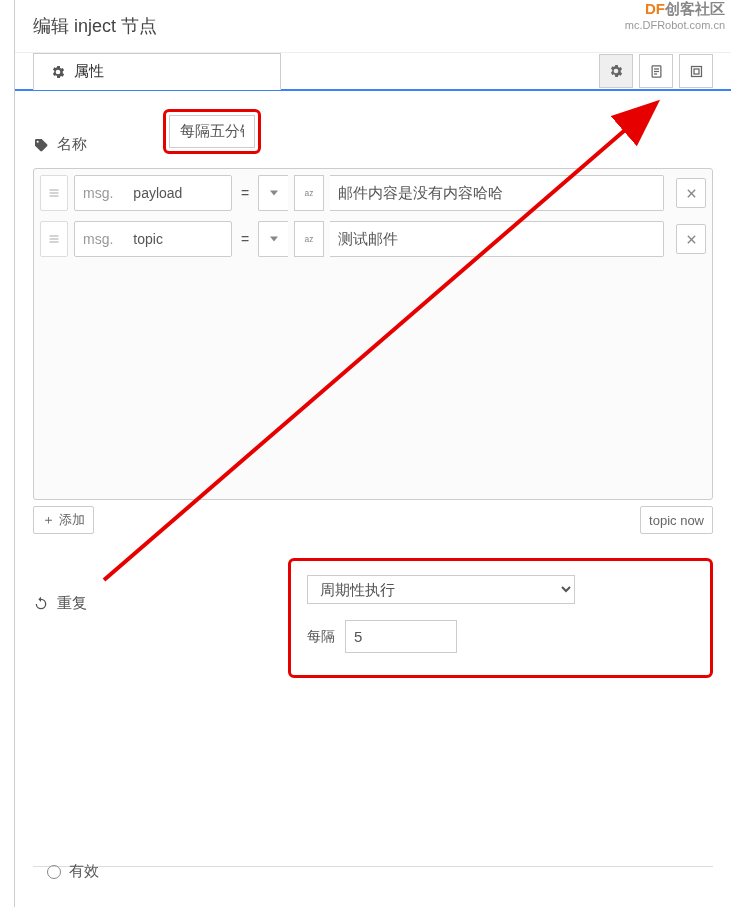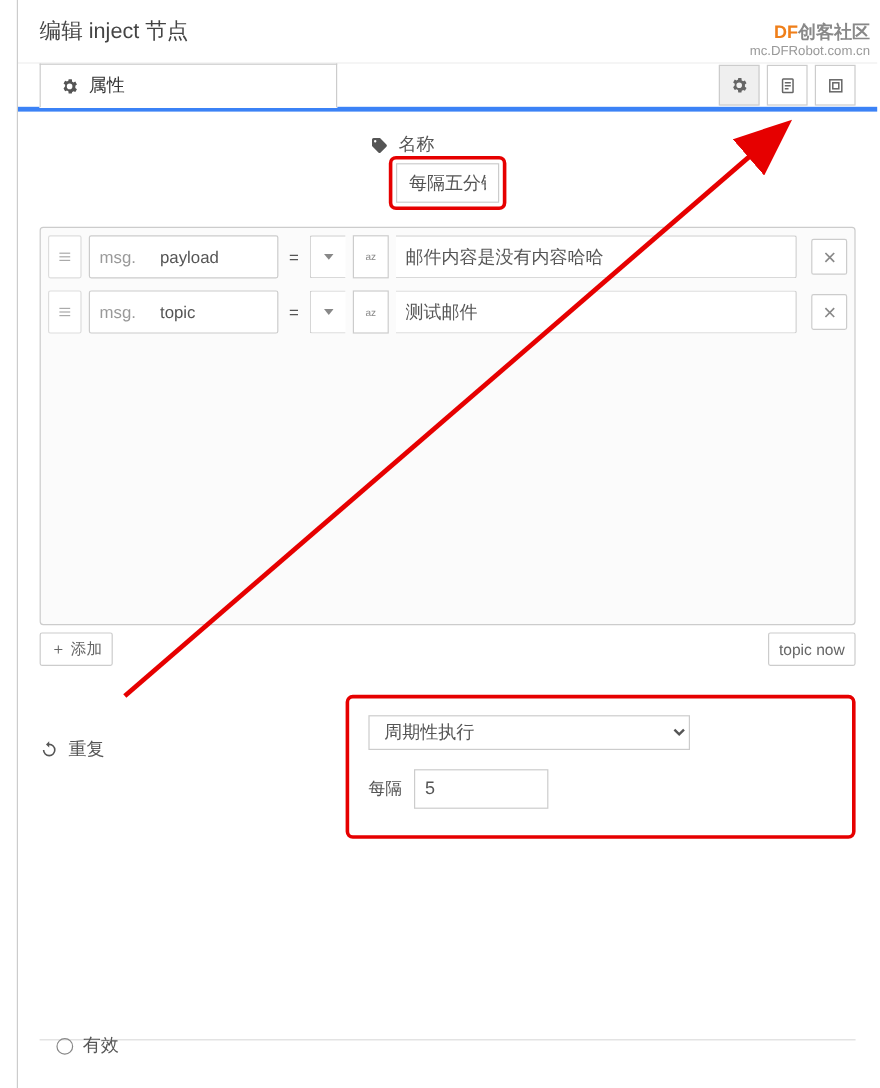--- a/index.html
+++ b/index.html
@@ -1,37 +1,37 @@
 <!DOCTYPE html>
 <html><head>
 <meta charset="utf-8">
 <style>
 * { box-sizing: border-box; margin: 0; padding: 0; }
 body { font-family: "Helvetica Neue", Arial, sans-serif; font-size: 14px; color: #555; background: #fff; width: 733px; height: 907px; position: relative; overflow: hidden; }
 
-.watermark { position: absolute; top: 18px; right: 8px; text-align: right; z-index: 1; }
+.watermark { position: absolute; top: 0; right: 8px; text-align: right; z-index: 1; }
 .watermark .line1 { font-size: 15px; font-weight: bold; color: #ef7f1a; }
 .watermark .line1 .rest { color: #888; }
 .watermark .line2 { font-size: 11px; color: #999; }
 
 .panel { position: absolute; left: 14px; right: 2px; top: 0; bottom: 0; background: #fff; border-left: 1px solid #ccc; }
 .header { padding: 14px 18px 14px 18px; font-size: 18px; color: #444; border-bottom: 1px solid #eee; }
 .actions { display: flex; padding: 10px 18px 22px 18px; gap: 10px; }
 .actions .spacer { flex: 1; }
 .btn { border: 1px solid #ccc; background: #fff; color: #555; padding: 8px 18px; font-size: 15px; cursor: pointer; border-radius: 2px; }
 .btn-primary { background: #8c101c; color: #fff; border-color: #8c101c; padding: 8px 22px; }
 
-.tabs-row { display: flex; align-items: center; padding: 0 18px; border-bottom: 4px solid #3b82f6; position: relative; }
+.tabs-row { display: flex; align-items: center; padding: 0 18px; border-bottom: 2px solid #3b82f6; position: relative; }
 .tab { border: 1px solid #ccc; border-bottom: 1px solid #fff; padding: 8px 16px; display: flex; align-items: center; gap: 8px; background: #fff; margin-bottom: -1px; width: 248px; font-size: 15px; color: #333; cursor: pointer; }
 .tabs-row .fill { flex: 1; }
 .iconbtn { width: 34px; height: 34px; border: 1px solid #ccc; background: #fff; display: flex; align-items: center; justify-content: center; margin-left: 6px; cursor: pointer; color: #666; }
 .iconbtn.active { background: #efefef; }
 
 .form-area { padding: 18px 18px 0 18px; }
-.form-row { display: flex; align-items: center; margin-bottom: 14px; flex-direction: column; }
+.form-row { display: flex; align-items: flex-end; margin-bottom: 14px; }
 .form-row .label { width: 130px; display: flex; align-items: center; gap: 8px; color: #555; font-size: 15px; }
 .name-input-wrap { border: 3px solid #e60000; border-radius: 6px; padding: 3px; }
 .text-input { border: 1px solid #ccc; padding: 7px 10px; font-size: 15px; color: #555; width: 450px; }
 .name-input { width: 86px; }
 
 .props-box { border: 1px solid #ccc; background: #fbfbfb; border-radius: 3px; padding: 6px; height: 332px; overflow: auto; }
 .prop-row { display: flex; align-items: center; gap: 6px; margin-bottom: 10px; }
 .handle { width: 28px; height: 36px; display: flex; align-items: center; justify-content: center; color: #aaa; cursor: grab; border: 1px solid #ddd; background: #fff; border-radius: 2px; }
 .msg-field { display: flex; align-items: center; border: 1px solid #ccc; background: #fff; border-radius: 2px; height: 36px; width: 158px; gap: 18px; }
 .msg-field .pre { color: #999; padding-left: 8px; font-size: 14px; }

